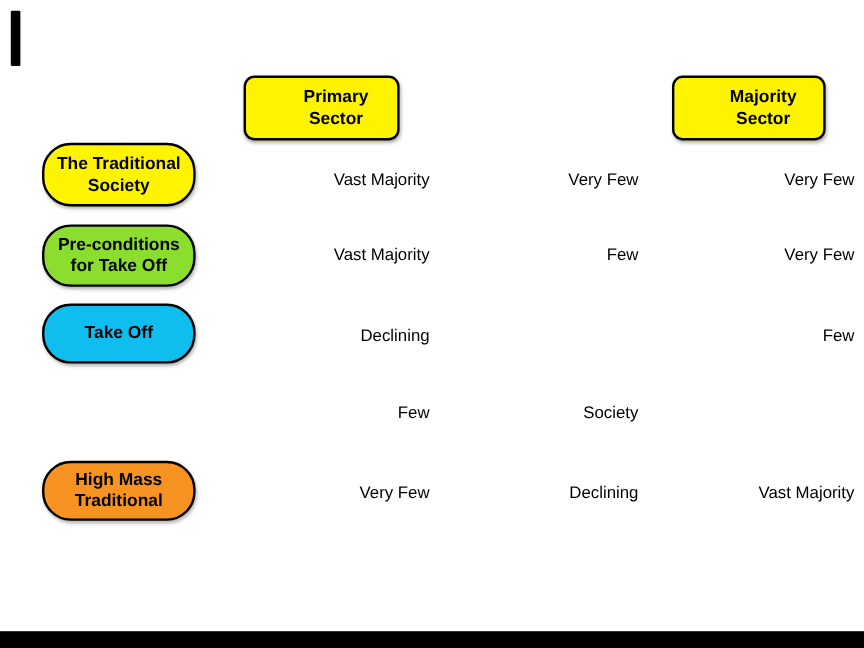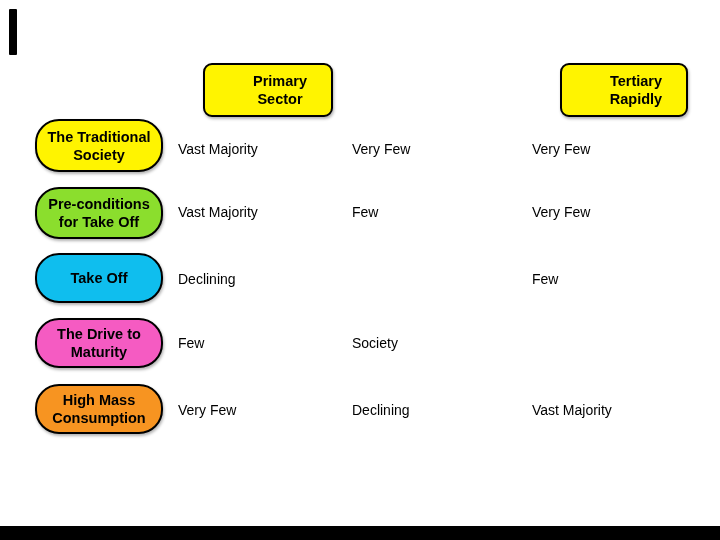--- a/index.html
+++ b/index.html
@@ -12,48 +12,46 @@
     border:2px solid #000;border-radius:9px;
     display:flex;align-items:center;justify-content:center;
     text-align:center;font-weight:bold;font-size:14.5px;line-height:18px;
     white-space:pre-line;
     box-shadow:1px 2px 3px rgba(0,0,0,0.30);
   }
   .hdr{top:63px;height:54px;padding-left:24px;}
   .rowlbl{left:35px;width:128px;border-radius:24px;}
   .cell{
     position:absolute;width:180px;height:16px;line-height:16px;
-    font-size:14px;text-align:left;
+    font-size:14px;text-align:right;
   }
   .c1{left:178px;} .c2{left:352px;} .c3{left:532px;}
   .r1{top:141px;} .r2{top:204px;} .r3{top:271px;} .r4{top:335px;} .r5{top:402px;}
   .artifact{position:absolute;background:#000;}
   #mark-topleft{left:9px;top:9px;width:8px;height:46px;border-radius:1px;}
   #bar-bottom{left:0;top:526px;width:720px;height:14px;}
 </style>
 </head>
 <body>
 
 <div id="slide">
 
   <div id="mark-topleft" class="artifact"></div>
   <div id="bar-bottom" class="artifact"></div>
 
   <div class="box hdr" style="left: 203px; width: 130px; background-color: rgb(255, 244, 0);">Primary Sector</div>
-  <div class="box hdr" style="left: 560px; width: 128px; background-color: rgb(255, 244, 0);">Tertiary Rapidly</div>
+  <div class="box hdr" style="left: 560px; width: 128px; background-color: rgb(255, 244, 0);">Majority Sector</div>
 
   <div class="box rowlbl" style="top: 119px; height: 53px; background-color: rgb(255, 244, 0);">The Traditional
 Society</div>
   <div class="box rowlbl" style="top: 253px; height: 50px; background-color: rgb(15, 190, 238);">Take Off</div>
   <div class="box rowlbl" style="top: 187px; height: 52px; background-color: rgb(139, 222, 45);">Pre-conditions
 for Take Off</div>
-  <div class="box rowlbl" style="top: 318px; height: 50px; background-color: rgb(245, 91, 194);">The Drive to
-Maturity</div>
   <div class="box rowlbl" style="top: 384px; height: 50px; background-color: rgb(247, 148, 33);">High Mass
-Consumption</div>
+Traditional</div>
 
   <div class="cell r1 c1">Vast Majority</div>
   <div class="cell r1 c2">Very Few</div>
   <div class="cell r1 c3">Very Few</div>
 
   <div class="cell r2 c1">Vast Majority</div>
   <div class="cell r2 c2">Few</div>
   <div class="cell r2 c3">Very Few</div>
 
   <div class="cell r3 c1">Declining</div>

